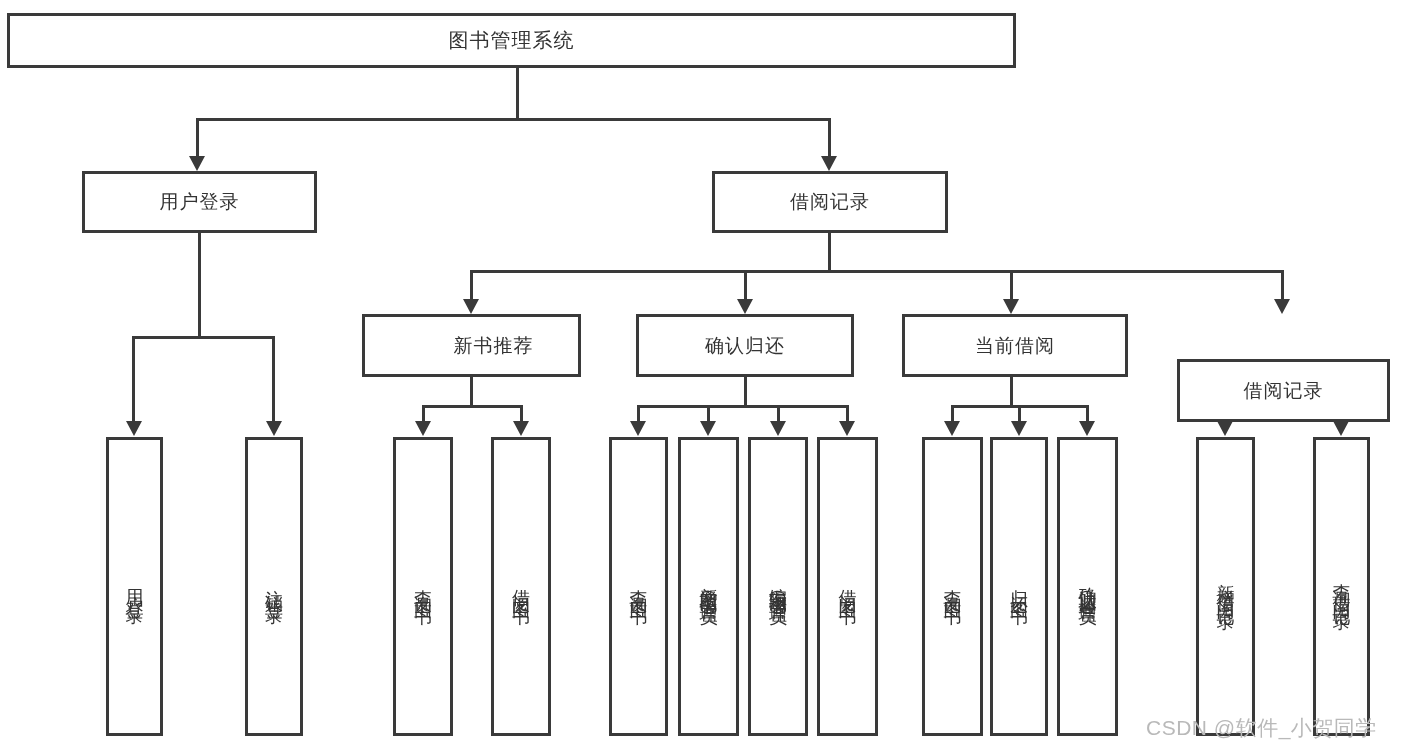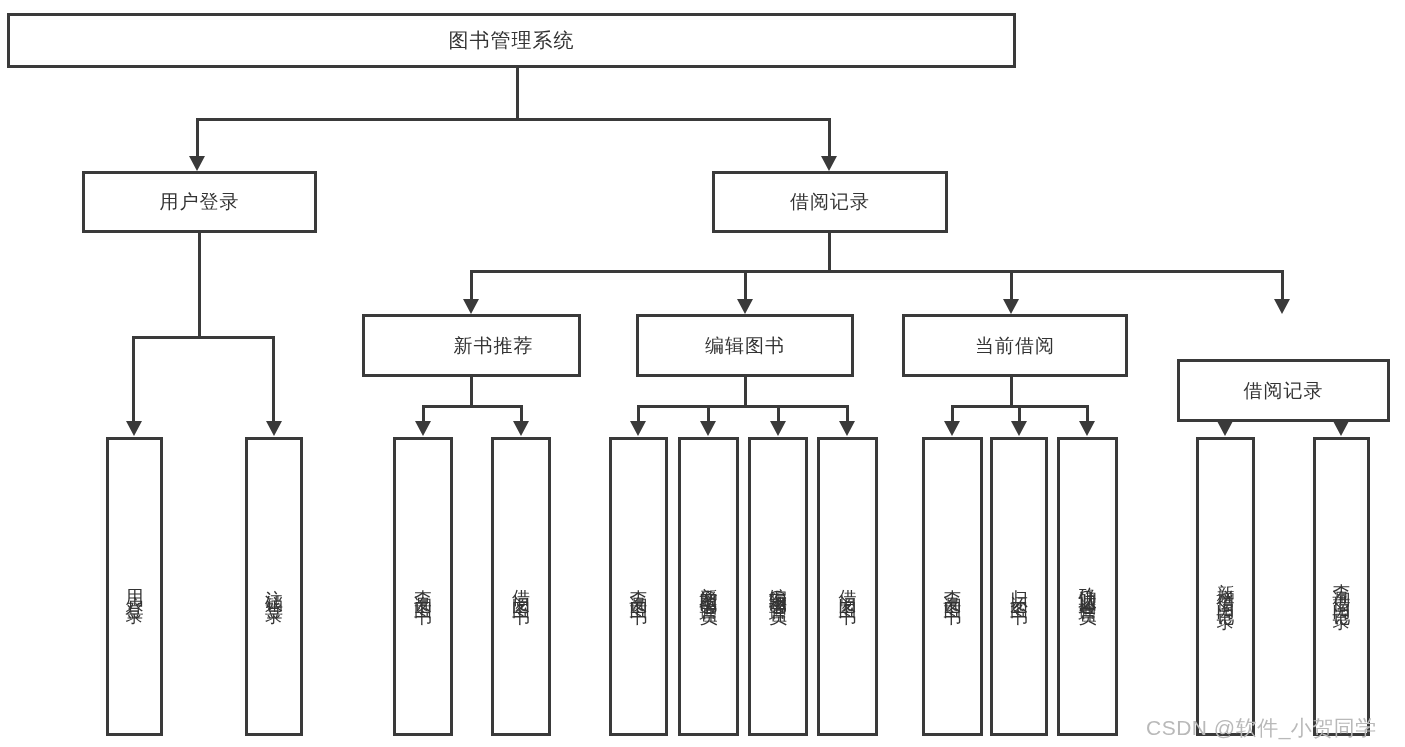--- a/index.html
+++ b/index.html
@@ -85,21 +85,21 @@
 
   <div class="box" style="left:712px; top:171px; width:236px; height:62px;">
     <span>借阅记录</span>
   </div>
 
   <div class="box" style="left:362px; top:314px; width:219px; height:63px;padding-left:44px;">
     <span>新书推荐</span>
   </div>
 
   <div class="box" style="left:636px; top:314px; width:218px; height:63px;">
-    <span>编辑图书</span>
+    <span>确认归还</span>
   </div>
 
   <div class="box" style="left:902px; top:314px; width:226px; height:63px;">
     <span>当前借阅</span>
   </div>
 
   <div class="box" style="left:1177px; top:314px; width:213px; height:63px;margin-top:45px;">
     <span>借阅记录</span>
   </div>
 

